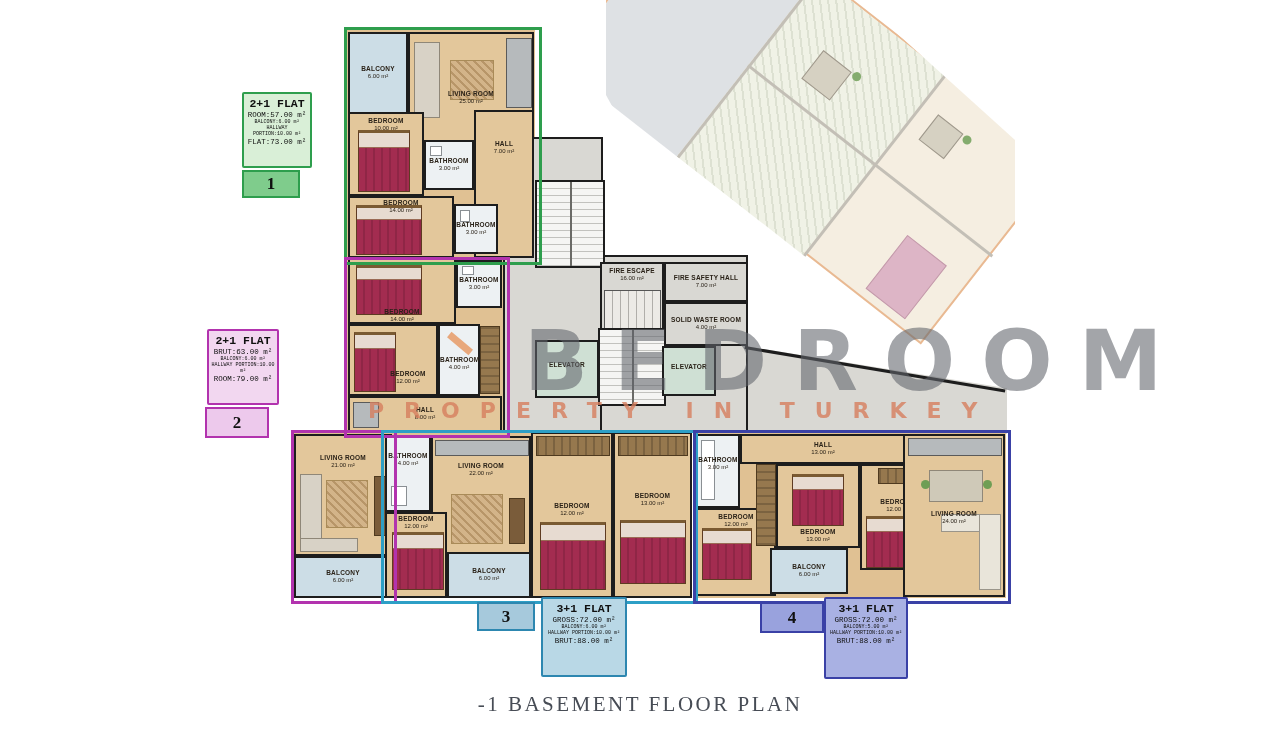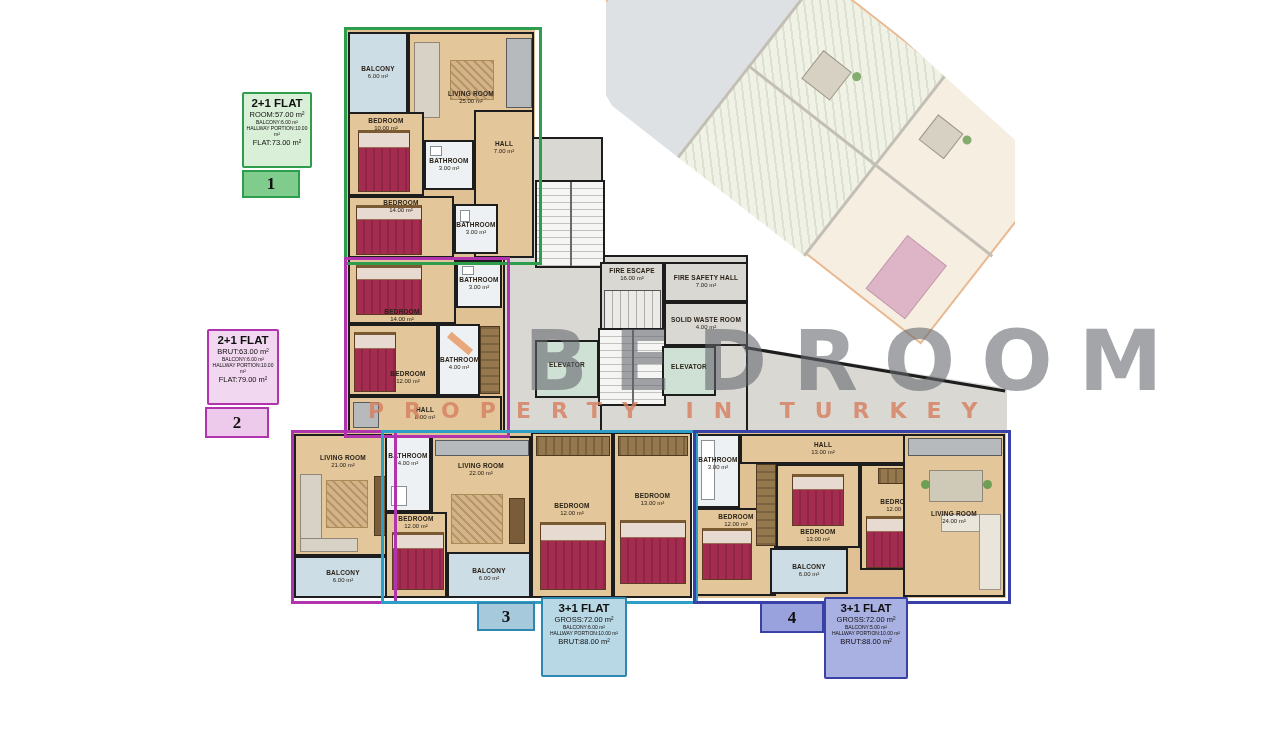--- a/index.html
+++ b/index.html
@@ -37,21 +37,21 @@
   .plant{width:9px;height:9px;border-radius:50%;background:#6f9e55;position:absolute;}
   .table{background:#cfc9b8;border:1px solid #8f8778;position:absolute;}
   .stairs{background:repeating-linear-gradient(180deg,#f5f5f3 0 6px,#c2c2be 6px 7px);
        border:2.5px solid #1d1d1d;position:absolute;z-index:3;}
   .stairs::after{content:"";position:absolute;left:50%;top:0;bottom:0;width:2px;background:#6a6a66;}
   .treads{background:repeating-linear-gradient(90deg,#eceae6 0 7px,#b0aeaa 7px 8px);
        border:1px solid #555;position:absolute;z-index:3;}
   .fo{position:absolute;border:3px solid;z-index:6;pointer-events:none;}
   
   .lg{position:absolute;border:2px solid;border-radius:2px;text-align:center;z-index:8;
-      font-family:Liberation Sans, sans-serif;color:#101010;padding:3px 2px;box-sizing:border-box;}
+      font-family:Liberation Mono, monospace;color:#101010;padding:3px 2px;box-sizing:border-box;}
   .lg .t{font-weight:700;font-size:11.5px;}
   .lg .g{font-size:7.5px;margin-top:1px;}
   .lg .s{font-size:5px;}
   .badge{position:absolute;border:2px solid;display:flex;align-items:center;justify-content:center;
       font:700 17px "Liberation Serif",serif;color:#101010;z-index:8;box-sizing:border-box;}
   
   .wm1{position:absolute;z-index:7;font-family:"DejaVu Sans",sans-serif;font-weight:700;
        font-size:84px;letter-spacing:26px;color:rgba(96,100,106,.58);pointer-events:none;}
   .wm2{position:absolute;z-index:7;font-family:"DejaVu Sans",sans-serif;font-weight:700;
        font-size:22px;letter-spacing:20px;color:rgba(214,126,94,.8);pointer-events:none;}
@@ -348,21 +348,21 @@
     <div class="s">HALLWAY PORTION:10.00 m²</div>
     <div class="g">FLAT:73.00 m²</div>
   </div>
   <div class="badge" style="left:242px;top:170px;width:58px;height:28px;background:#7fcc8c;border-color:#2e9e4d;">1</div>
 
   <div class="lg" style="left:207px;top:329px;width:72px;height:76px;background:#f2d7f0;border-color:#b233ae;">
     <div class="t">2+1 FLAT</div>
     <div class="g">BRUT:63.00 m²</div>
     <div class="s">BALCONY:6.00 m²</div>
     <div class="s">HALLWAY PORTION:10.00 m²</div>
-    <div class="g">FLAT:79.00 m²</div>
+    <div class="g">ROOM:79.00 m²</div>
   </div>
   <div class="badge" style="left:205px;top:407px;width:64px;height:31px;background:#edc9ec;border-color:#b233ae;">2</div>
 
   <div class="badge" style="left:477px;top:602px;width:58px;height:29px;background:#a6c9dc;border-color:#2d87b0;">3</div>
   <div class="lg" style="left:541px;top:597px;width:86px;height:80px;background:#b9d8e6;border-color:#2d87b0;">
     <div class="t">3+1 FLAT</div>
     <div class="g">GROSS:72.00 m²</div>
     <div class="s">BALCONY:6.00 m²</div>
     <div class="s">HALLWAY PORTION:10.00 m²</div>
     <div class="g">BRUT:88.00 m²</div>
@@ -370,14 +370,15 @@
 
   <div class="badge" style="left:760px;top:602px;width:64px;height:31px;background:#99a2dd;border-color:#3a41a6;">4</div>
   <div class="lg" style="left:824px;top:597px;width:84px;height:82px;background:#a9b1e3;border-color:#3a41a6;">
     <div class="t">3+1 FLAT</div>
     <div class="g">GROSS:72.00 m²</div>
     <div class="s">BALCONY:5.00 m²</div>
     <div class="s">HALLWAY PORTION:10.00 m²</div>
     <div class="g">BRUT:88.00 m²</div>
   </div>
 
+  <div class="title" style="top:692px;">-1 BASEMENT FLOOR PLAN</div>
 
 </div>
 
 </body></html>

